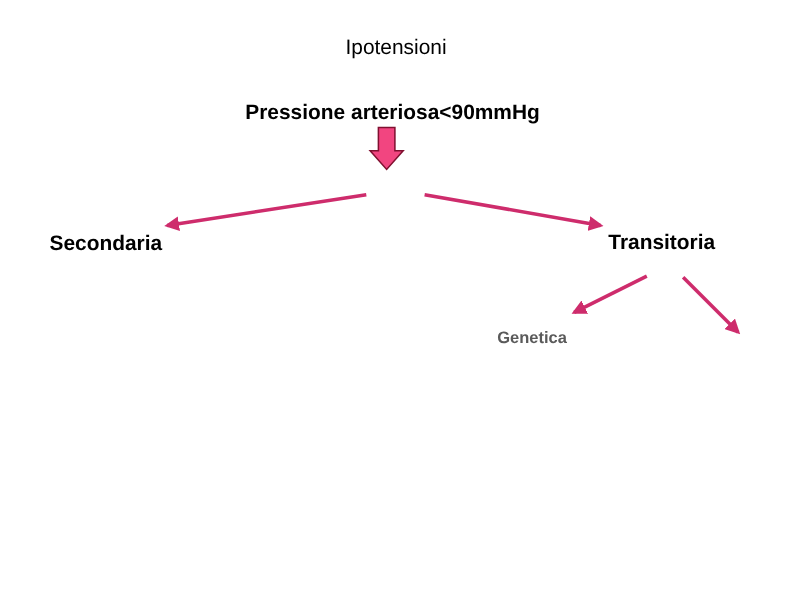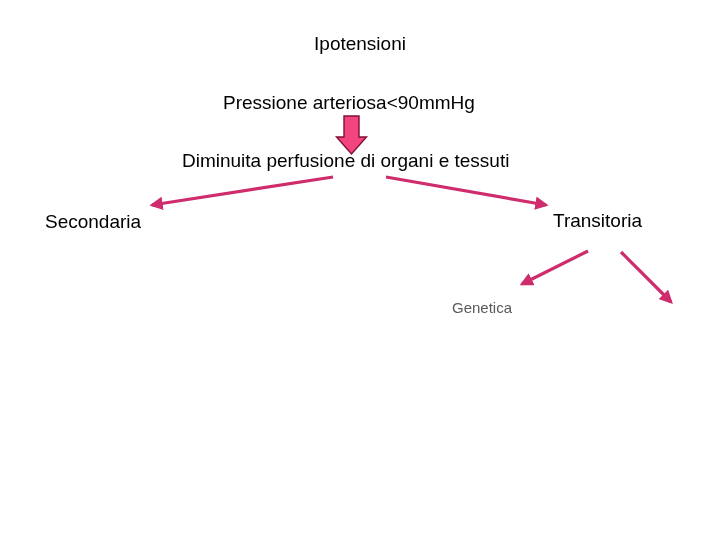--- a/index.html
+++ b/index.html
@@ -19,20 +19,21 @@
     inset: 0;
     width: 720px;
     height: 540px;
   }
   .label {
     position: absolute;
     color: var(--text-primary, #000000);
     font-size: 19px;
     line-height: 1.15;
     white-space: nowrap;
+    font-weight: bold;
   }
   .label.secondary {
     color: var(--text-secondary, #5A5A5A);
     font-size: 15px;
   }
   .title {
     position: absolute;
     left: 0;
     right: 0;
     top: 33px;
@@ -63,21 +64,20 @@
 </style>
 </head>
 <body>
 
 <div class="slide">
 
   <div class="title">Ipotensioni</div>
 
   <div class="label" style="left:223px; top:92px;">Pressione arteriosa&lt;90mmHg</div>
 
-  <div class="label" style="left:182px; top:150px;">Diminuita perfusione di organi e tessuti</div>
 
   <div class="label" style="left:45px; top:211px;">Secondaria</div>
 
   <div class="label" style="left:553px; top:210px;">Transitoria</div>
 
   <div class="label secondary" style="left:452px; top:299px;">Genetica</div>
 
 
   <svg class="arrow-layer" viewBox="0 0 720 540">
     <defs>

